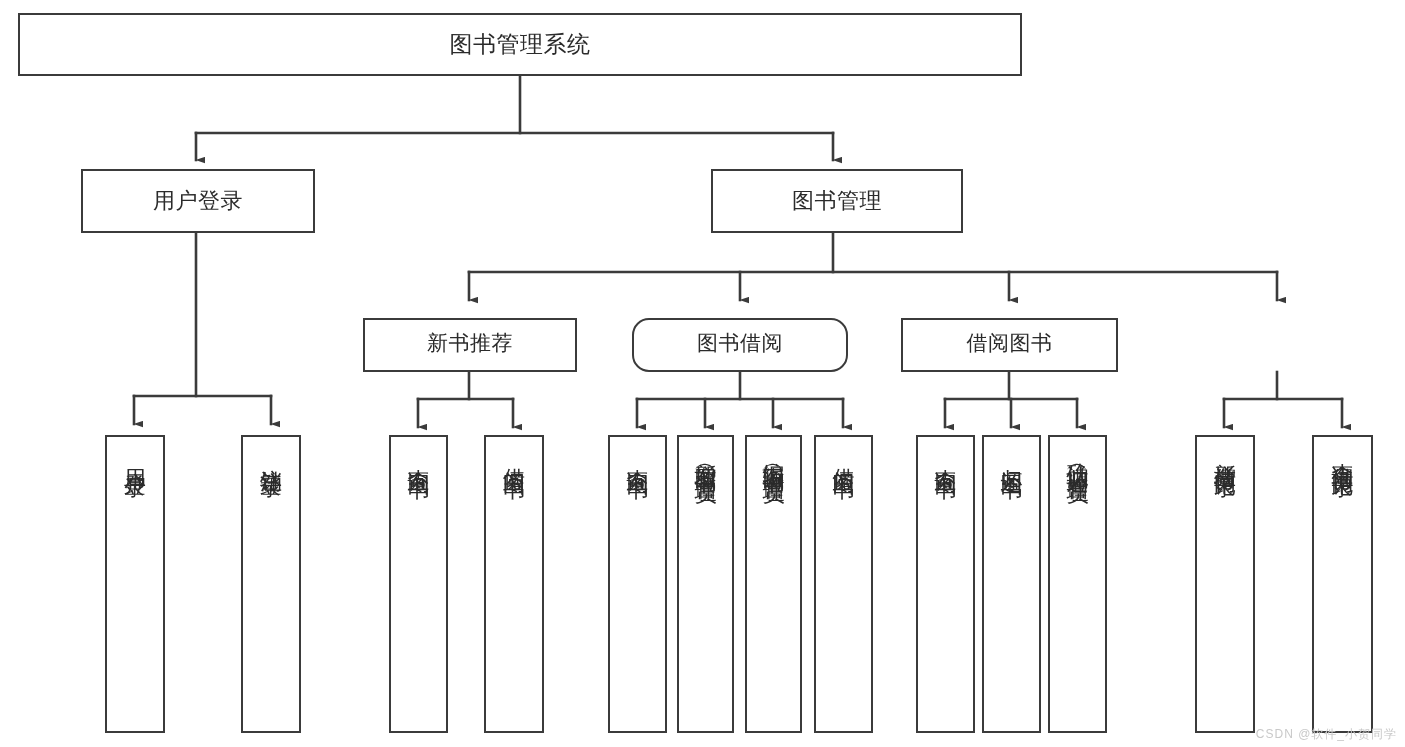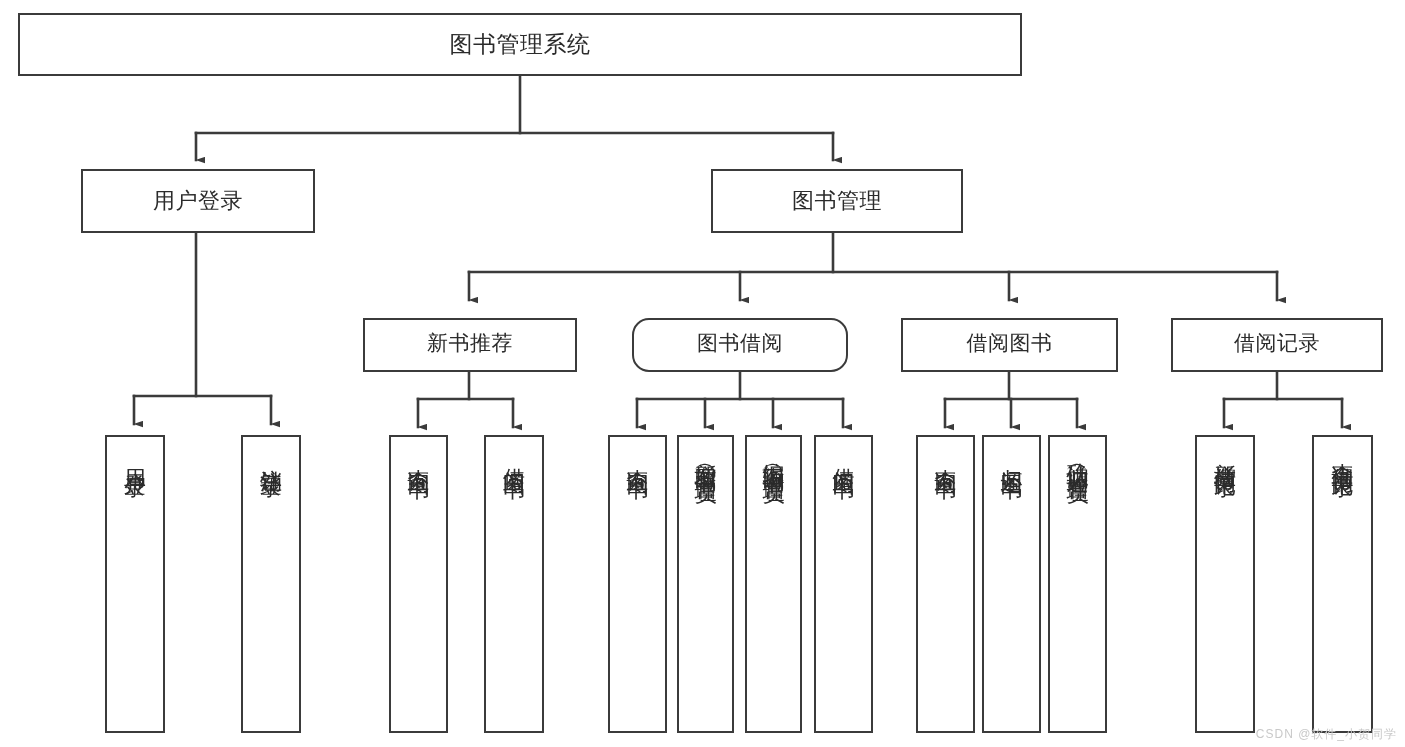--- a/index.html
+++ b/index.html
@@ -151,23 +151,20 @@
 
   <div class="node level-3" style="left:363px; top:318px; width:214px; height:54px;">
     <span class="node-label">新书推荐</span>
   </div>
   <div class="node level-3" style="left:632px; top:318px; width:216px; height:54px;border-radius:17px;">
     <span class="node-label">图书借阅</span>
   </div>
   <div class="node level-3" style="left:901px; top:318px; width:217px; height:54px;">
     <span class="node-label">借阅图书</span>
   </div>
-  <div class="node level-3" style="left:1171px; top:318px; width:212px; height:54px;">
-    <span class="node-label">借阅记录</span>
-  </div>
 
   <div class="node level-4" style="left:105px; top:435px; width:60px; height:298px;">
     <span class="node-label">用户登录</span>
   </div>
   <div class="node level-4" style="left:241px; top:435px; width:60px; height:298px;">
     <span class="node-label">注销登录</span>
   </div>
 
   <div class="node level-4" style="left:389px; top:435px; width:59px; height:298px;">
     <span class="node-label">查询图书</span>

